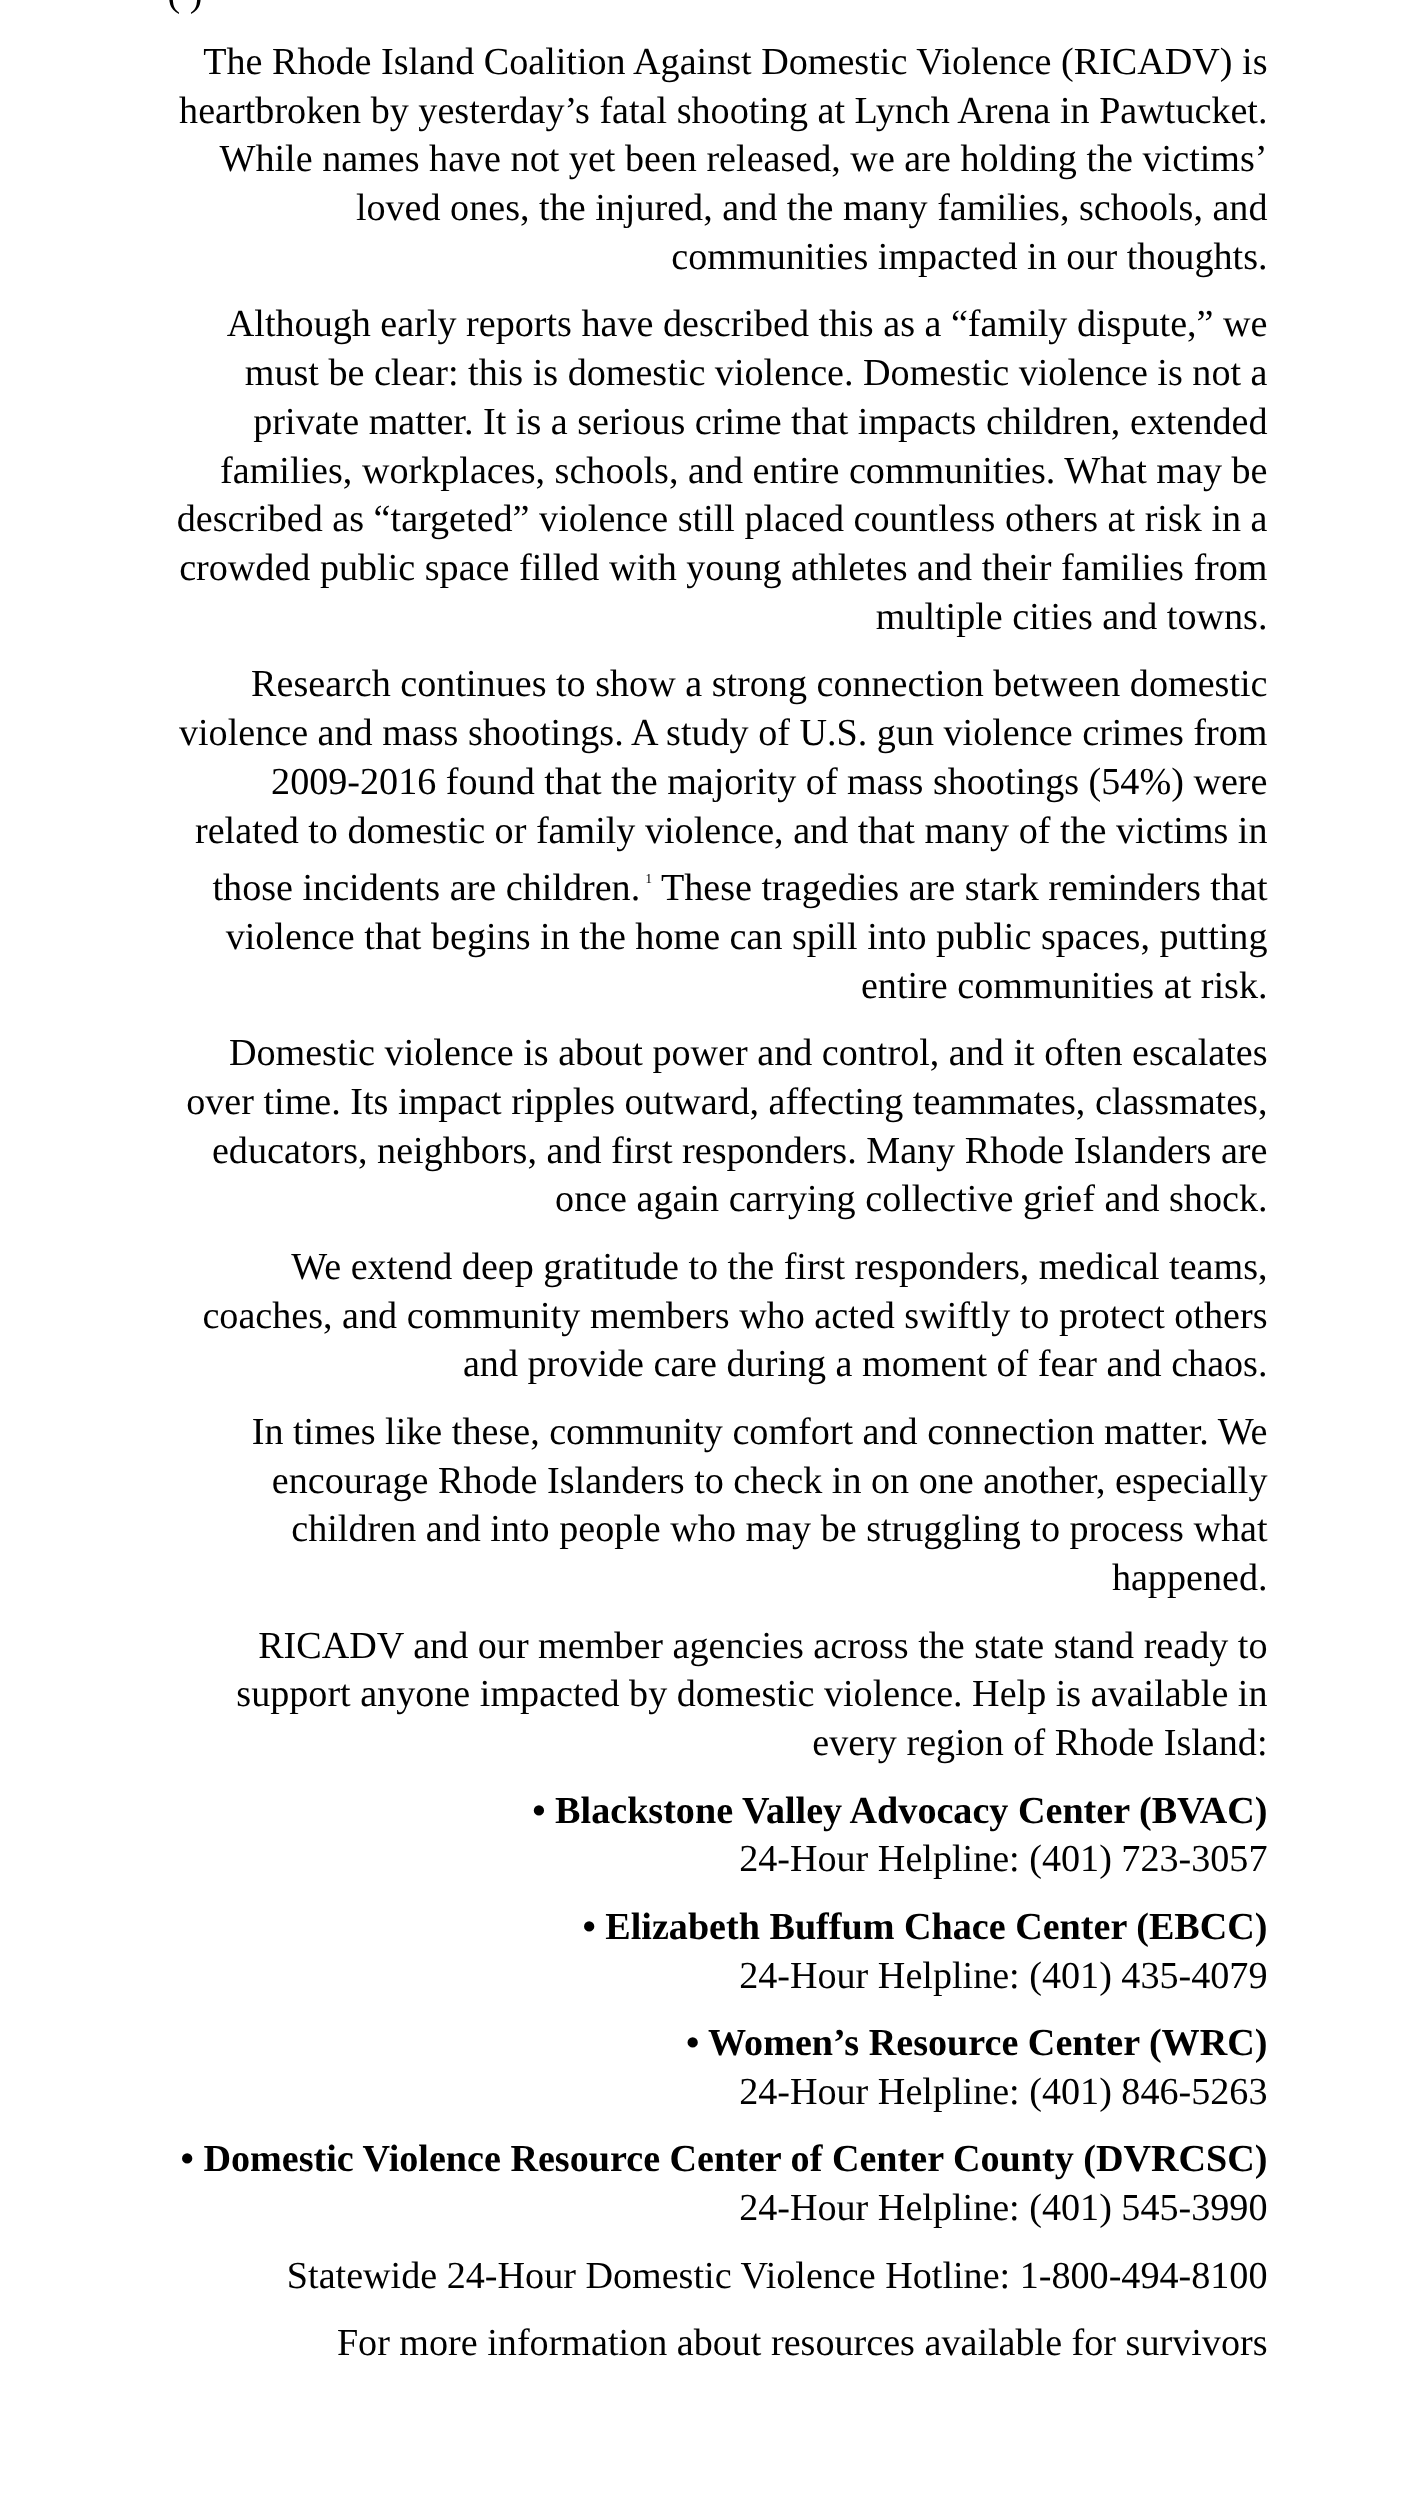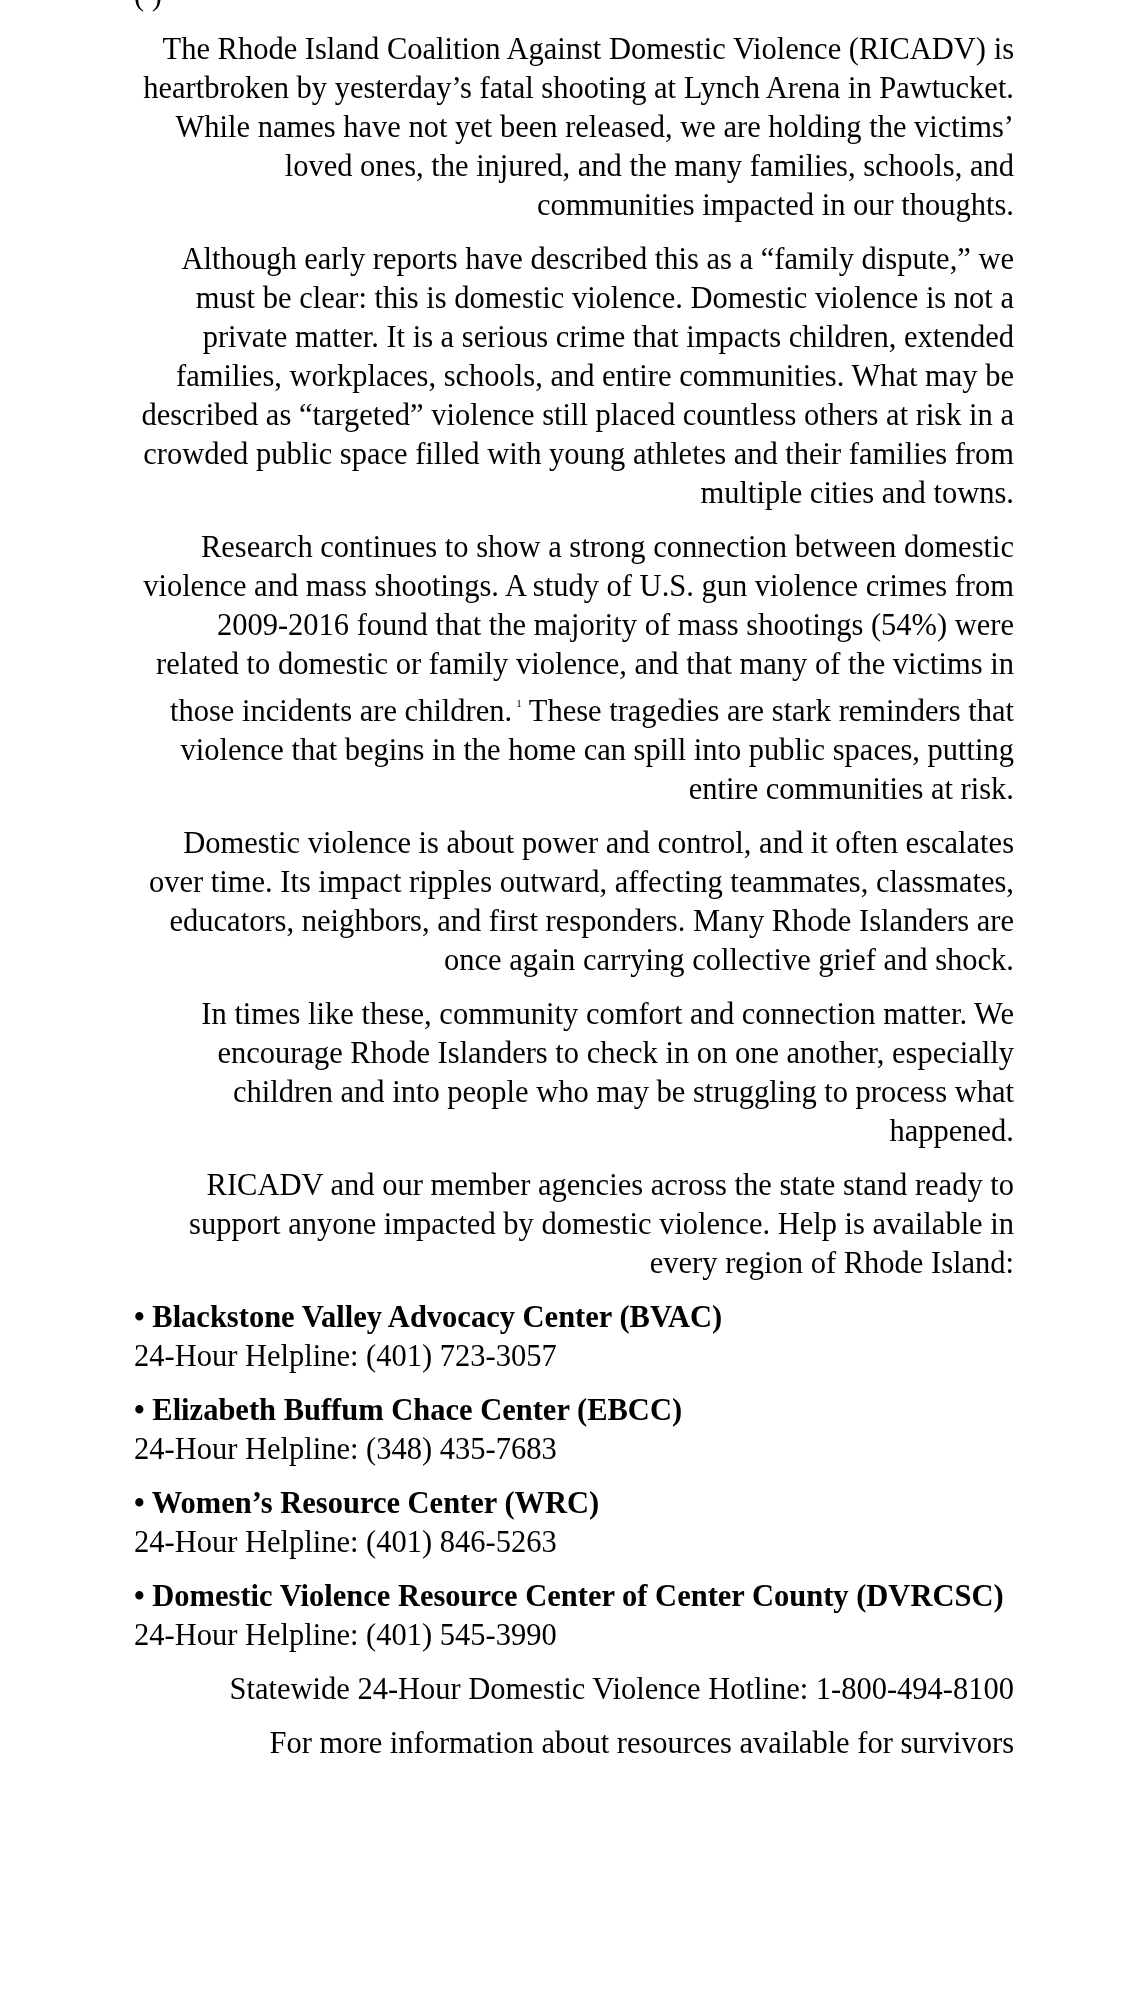--- a/index.html
+++ b/index.html
@@ -8,46 +8,47 @@
     font-family: "Liberation Serif", "DejaVu Serif", serif;
     color: #000000;
   }
   .page {
     position: absolute; left: 134px; top: -24px; width: 880px;
     font-size: 30.5px; line-height: 39px;
   }
   .clipped-line { height: 39px; margin: 0 0 15px 0; }
   p { margin: 0 0 15px 0; text-align: right; }
   .sup { font-size: 11px; vertical-align: 14px; margin-left: 4px; }
-  .resource { margin: 0 0 15px 0; }
+  .resource { margin: 0 0 15px 0; text-align: right; }
   .resource .name { font-weight: bold; display: block; }
   .resource .line { display: block; }
 </style>
 </head>
 <body>
 
 <div class="page">
   <div class="clipped-line">(          )</div>
 
   <p>The Rhode Island Coalition Against Domestic Violence (RICADV) is heartbroken by yesterday’s fatal shooting at Lynch Arena in Pawtucket. While names have not yet been released, we are holding the victims’ loved ones, the injured, and the many families, schools, and communities impacted in our thoughts.</p>
   <p>Although early reports have described this as a “family dispute,” we must be clear: this is domestic violence. Domestic violence is not a private matter. It is a serious crime that impacts children, extended families, workplaces, schools, and entire communities. What may be described as “targeted” violence still placed countless others at risk in a crowded public space filled with young athletes and their families from multiple cities and towns.</p>
 
   <p><span>Research continues to show a strong connection between domestic violence and mass shootings. A study of U.S. gun violence crimes from 2009-2016 found that the majority of mass shootings (54%) were related to domestic or family violence, and that many of the victims in those incidents are children.</span><span class="sup">1</span><span> These tragedies are stark reminders that violence that begins in the home can spill into public spaces, putting entire communities at risk.</span></p>
 
   <p>Domestic violence is about power and control, and it often escalates over time. Its impact ripples outward, affecting teammates, classmates, educators, neighbors, and first responders. Many Rhode Islanders are once again carrying collective grief and shock.</p>
+  <p>We extend deep gratitude to the first responders, medical teams, coaches, and community members who acted swiftly to protect others and provide care during a moment of fear and chaos.</p>
   <p>In times like these, community comfort and connection matter. We encourage Rhode Islanders to check in on one another, especially children and into people who may be struggling to process what happened.</p>
   <p>RICADV and our member agencies across the state stand ready to support anyone impacted by domestic violence. Help is available in every region of Rhode Island:</p>
 
   <div class="resource">
     <span class="name">• Blackstone Valley Advocacy Center (BVAC)</span>
     <span class="line">24-Hour Helpline: (401) 723-3057</span>
   </div>
   <div class="resource">
     <span class="name">• Elizabeth Buffum Chace Center (EBCC)</span>
-    <span class="line">24-Hour Helpline: (348) 435-7683</span>
+    <span class="line">24-Hour Helpline: (401) 435-4079</span>
   </div>
   <div class="resource">
     <span class="name">• Women’s Resource Center (WRC)</span>
     <span class="line">24-Hour Helpline: (401) 846-5263</span>
   </div>
   <div class="resource">
     <span class="name">• Domestic Violence Resource Center of Center County (DVRCSC)</span>
     <span class="line">24-Hour Helpline: (401) 545-3990</span>
   </div>
 

